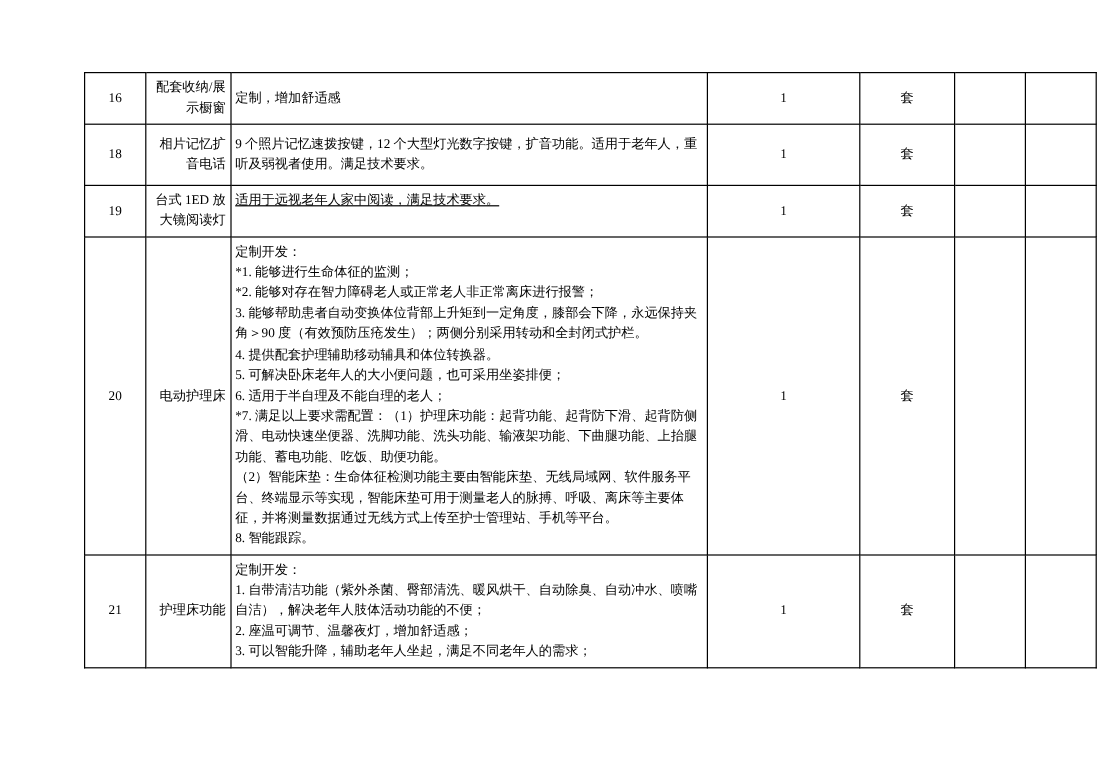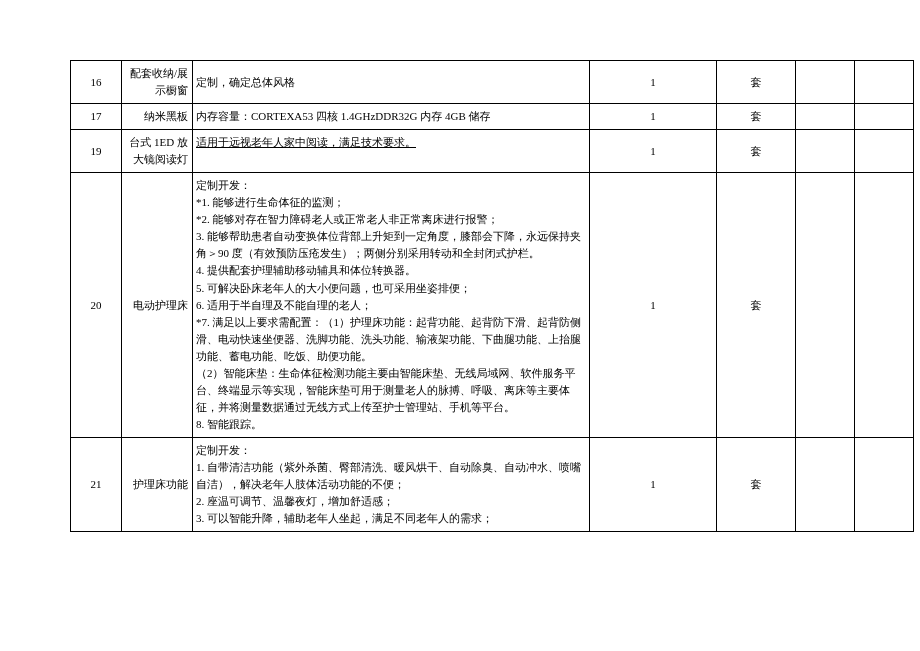--- a/index.html
+++ b/index.html
@@ -43,37 +43,37 @@
 </head>
 <body>
 
 <div class="page">
 <table>
   <tbody>
 
     <tr>
       <td class="col-num">16</td>
       <td class="col-name">配套收纳/展示橱窗</td>
-      <td class="col-desc">定制，确定总体风格</td>
+      <td class="col-desc">定制，增加舒适感</td>
       <td class="col-qty">1</td>
       <td class="col-unit">套</td>
       <td class="col-e1"></td>
       <td class="col-e2"></td>
     </tr>
 
+
     <tr>
-      <td class="col-num">17</td>
-      <td class="col-name">纳米黑板</td>
-      <td class="col-desc">内存容量：CORTEXA53 四核 1.4GHzDDR32G 内存 4GB 储存</td>
+      <td class="col-num">18</td>
+      <td class="col-name">相片记忆扩音电话</td>
+      <td class="col-desc" style="padding-top:8px;padding-bottom:8px;">9 个照片记忆速拨按键，12 个大型灯光数字按键，扩音功能。适用于老年人，重听及弱视者使用。满足技术要求。</td>
       <td class="col-qty">1</td>
       <td class="col-unit">套</td>
       <td class="col-e1"></td>
       <td class="col-e2"></td>
     </tr>
-
 
     <tr>
       <td class="col-num">19</td>
       <td class="col-name">台式 1ED 放大镜阅读灯</td>
       <td class="col-desc" style="vertical-align:top;text-decoration:underline;">适用于远视老年人家中阅读，满足技术要求。</td>
       <td class="col-qty">1</td>
       <td class="col-unit">套</td>
       <td class="col-e1"></td>
       <td class="col-e2"></td>
     </tr>

